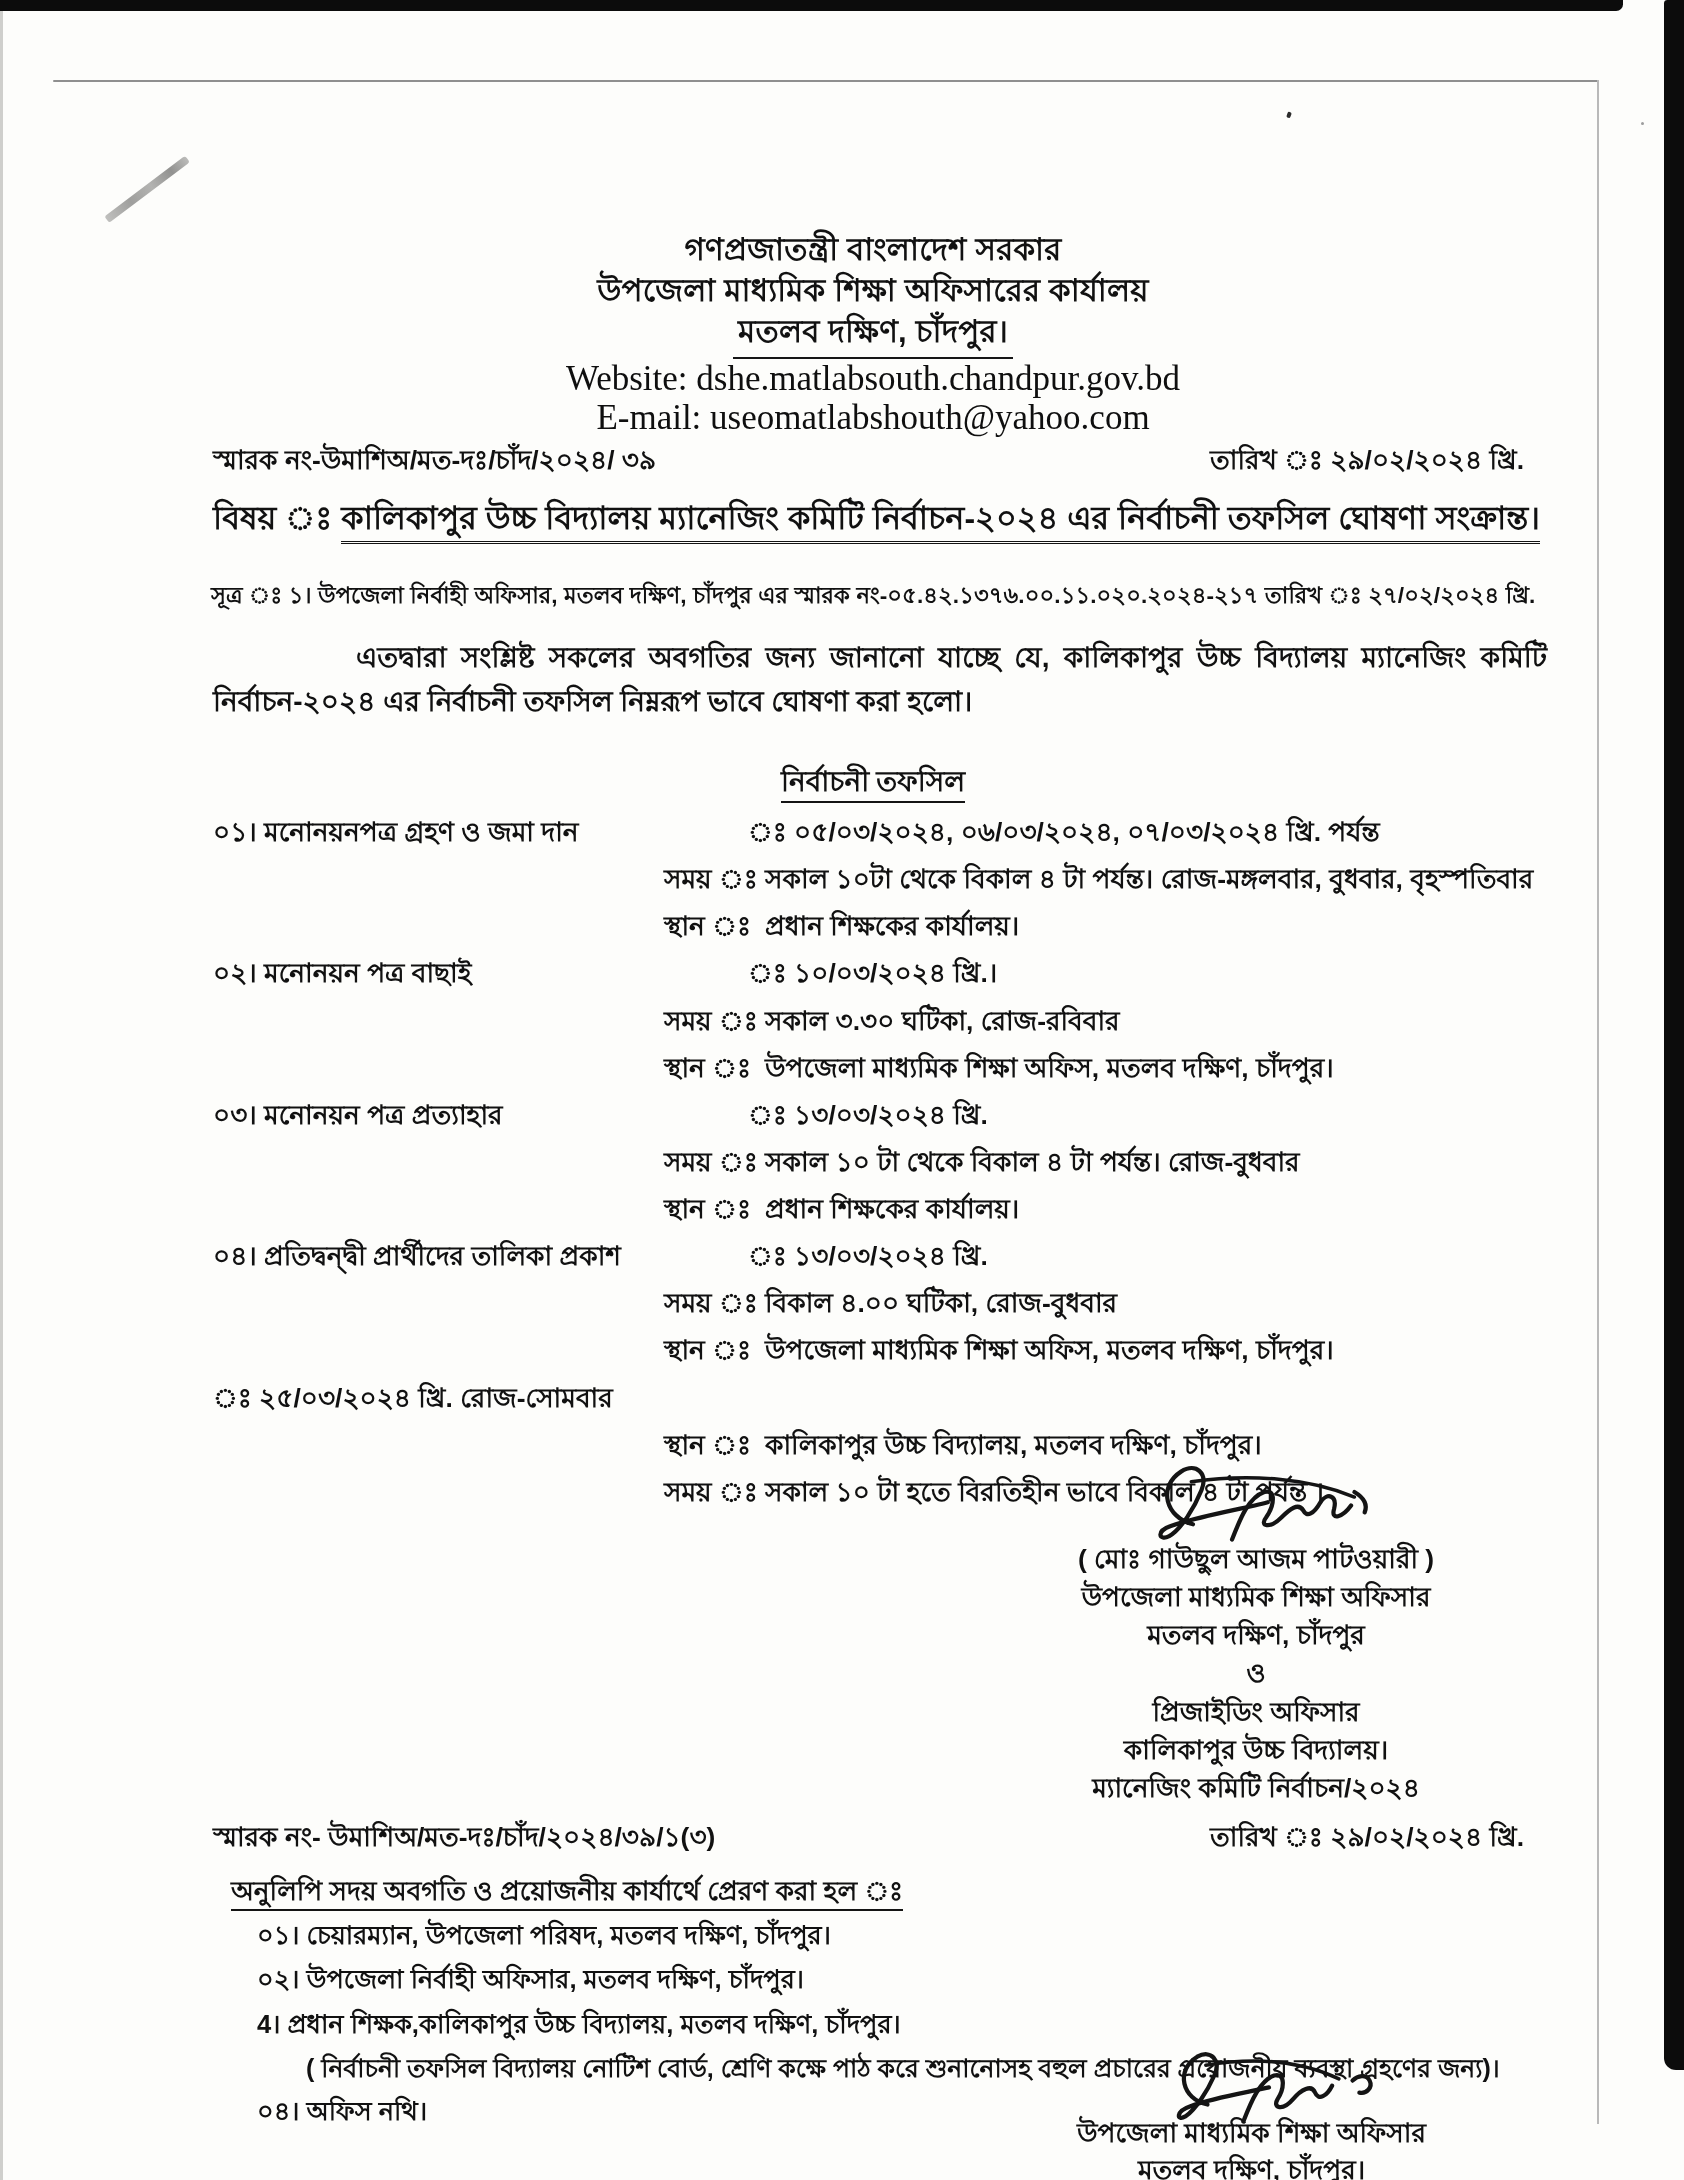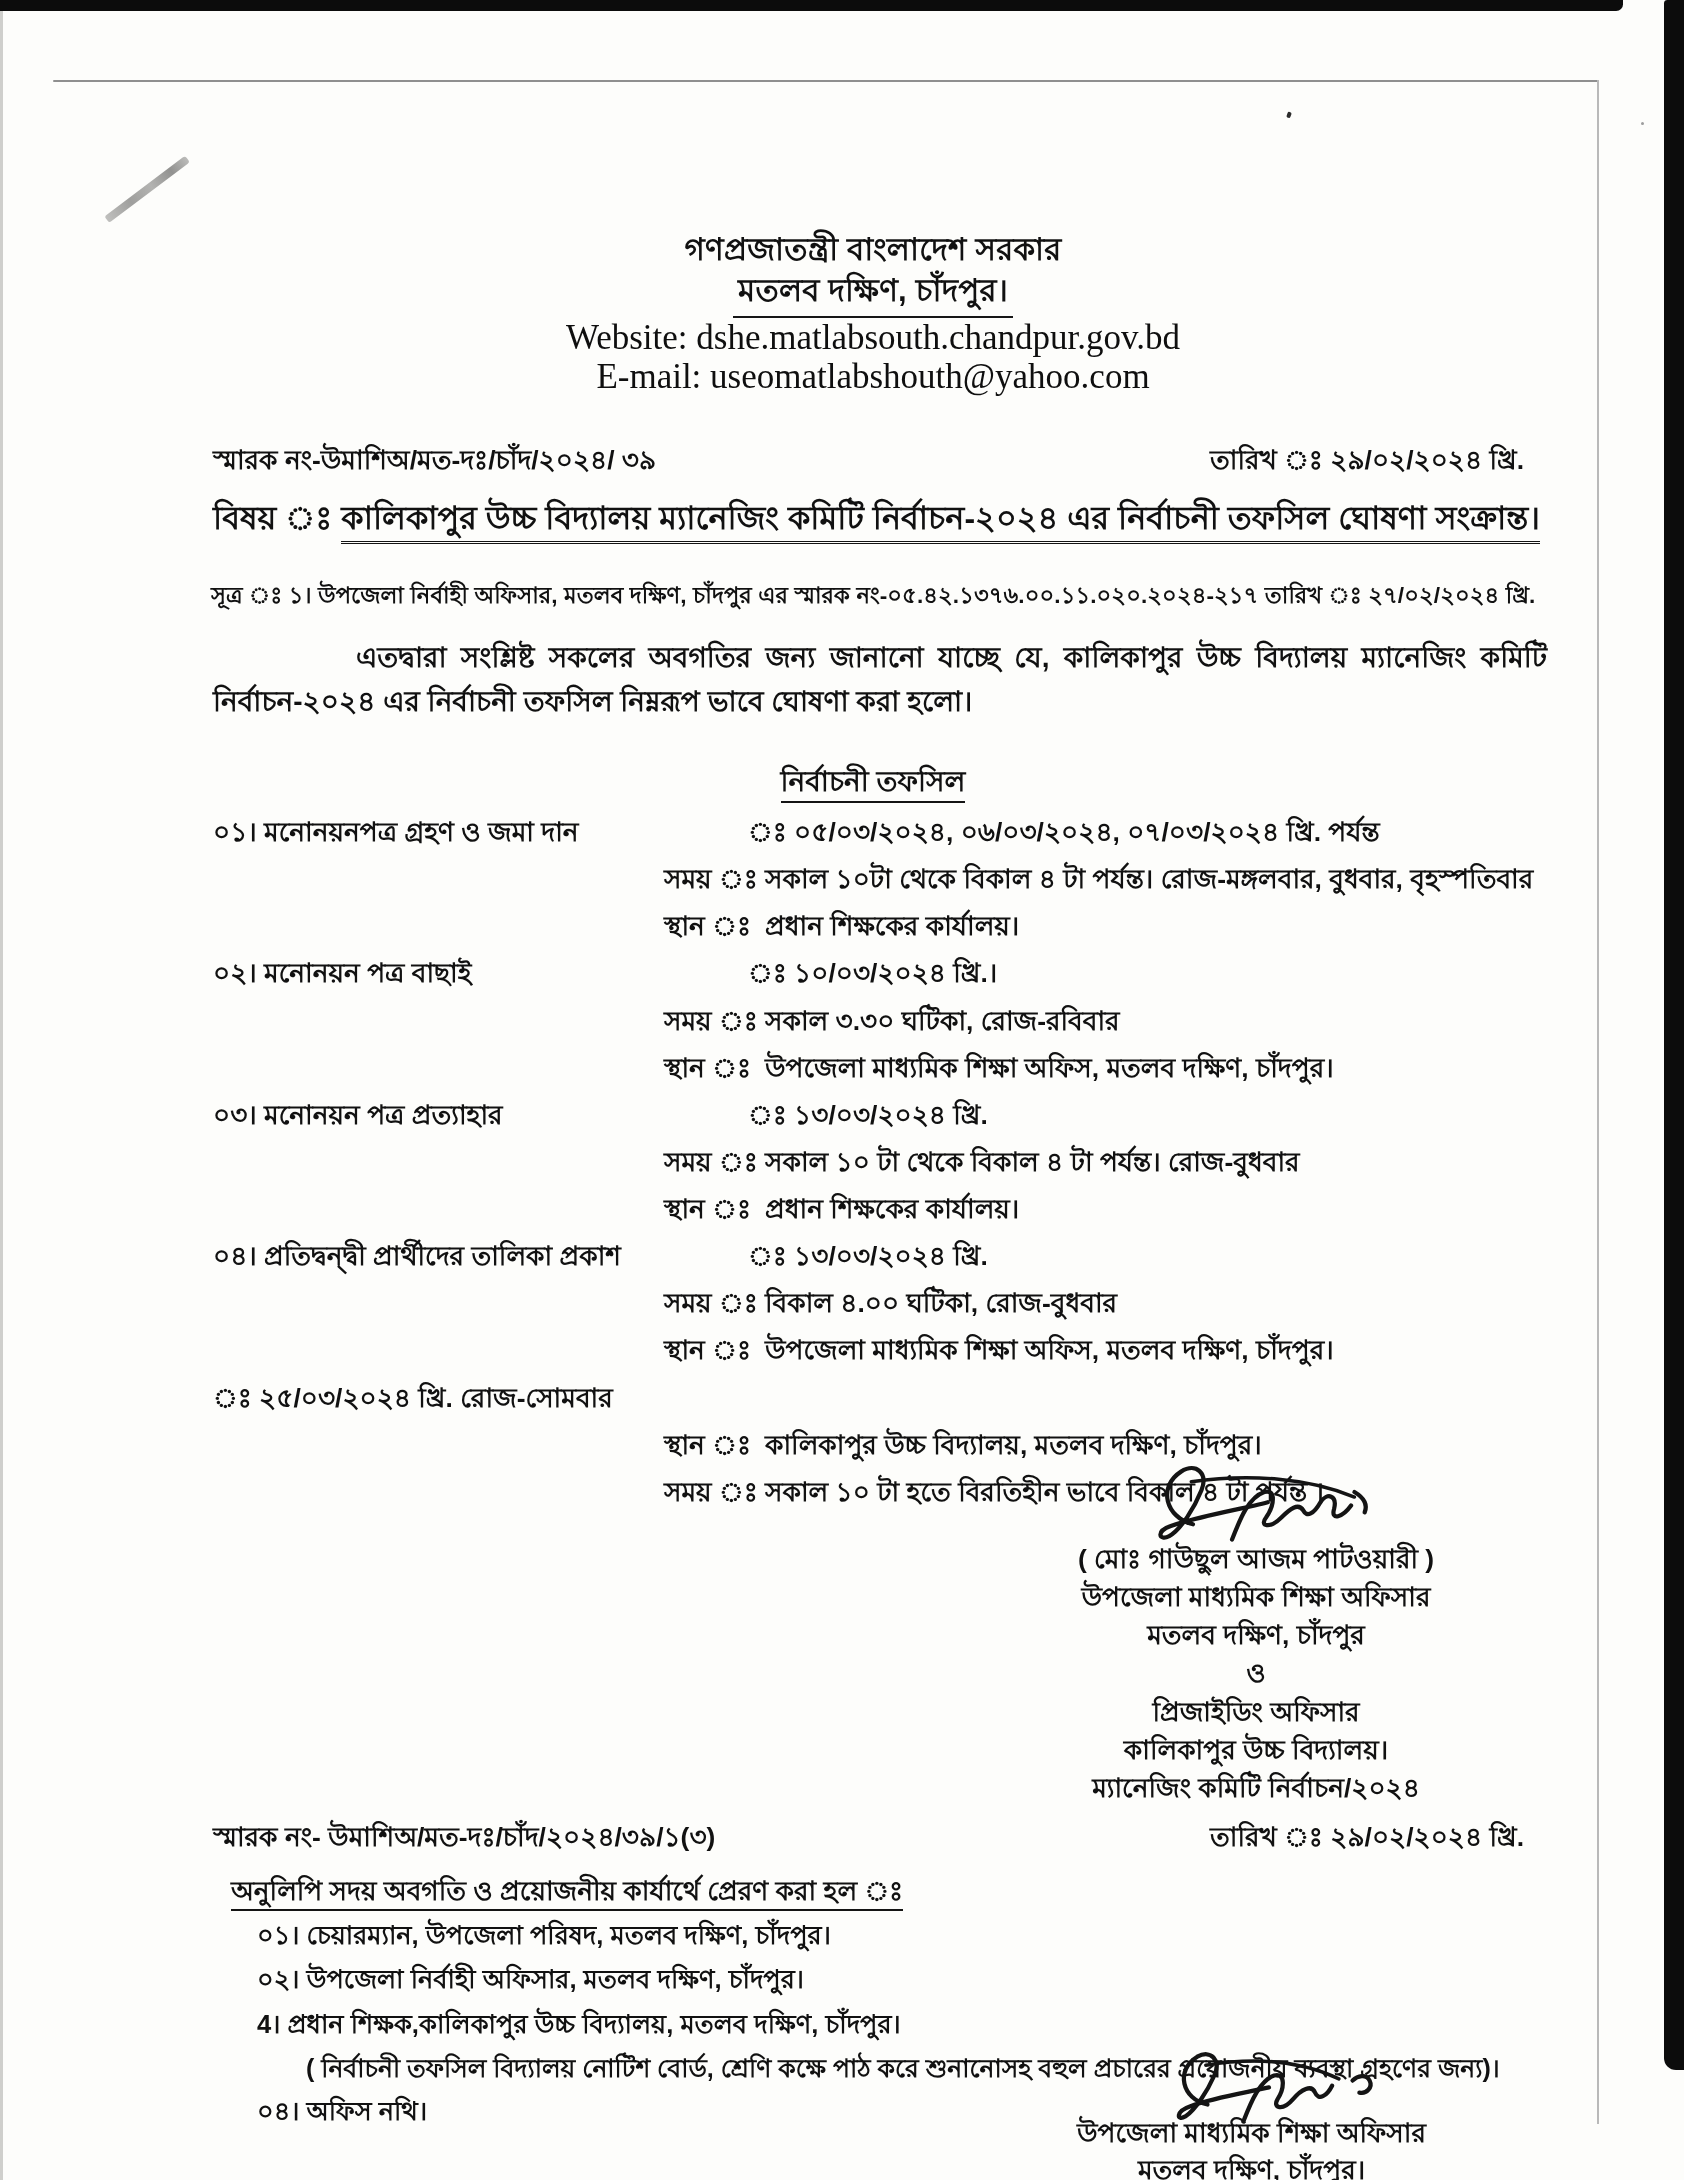--- a/index.html
+++ b/index.html
@@ -42,21 +42,21 @@
   .subject-text{border-bottom:3.4px double #141414;padding-bottom:5.1px;}
 
   .source-row{position:absolute;left:211px;top:578px;width:1380px;font-size:22.6px;font-weight:600;letter-spacing:0.1px;}
 
   .intro-para{
     position:absolute;left:213px;top:636px;width:1334px;
     font-size:28px;font-weight:600;line-height:1.58;text-align:justify;text-indent:143px;
   }
 
   .sched-heading{position:absolute;left:213px;top:760px;width:1320px;text-align:center;font-size:28px;font-weight:700;}
-  .sched-heading .u{border-bottom:2.6px solid #141414;padding-bottom:4.3px;}
+  .sched-heading .u{border-bottom:2.6px solid #141414;padding-bottom:4.3px;font-family:Liberation Serif, serif;}
 
   
   .sched{position:absolute;left:213px;top:815px;width:1397px;font-size:26.4px;font-weight:600;line-height:1.3;}
   .s-item{margin-bottom:7.7px;}
   .s-main{display:flex;margin-bottom:12.8px;}
   .s-label{flex:0 0 535px;}
   .s-value{white-space:nowrap;}
   .s-sub{display:flex;margin-left:451px;margin-bottom:12.8px;}
   .s-k{flex:0 0 101px;white-space:nowrap;}
   .s-v{white-space:nowrap;}
@@ -82,20 +82,21 @@
   <div class="scan-bar-right"></div>
   <div class="inner-border-top"></div>
   <div class="inner-border-right"></div>
   <div class="edge-left"></div>
   <div class="pencil-mark"></div>
   <div class="speck1"></div>
   <div class="speck2"></div>
 
   <div class="header">
     <div class="h-bn">গণপ্রজাতন্ত্রী বাংলাদেশ সরকার</div>
+    <div class="h-bn">উপজেলা মাধ্যমিক শিক্ষা অফিসারের কার্যালয়</div>
     <div class="h-bn"><span class="h-underline">মতলব দক্ষিণ, চাঁদপুর।</span></div>
     <div class="h-en">Website: dshe.matlabsouth.chandpur.gov.bd</div>
     <div class="h-en">E-mail: useomatlabshouth@yahoo.com</div>
   </div>
 
   <div class="memo-row memo1">
     <span class="memo-no">স্মারক নং-উমাশিঅ/মত-দঃ/চাঁদ/২০২৪/ ৩৯</span>
     <span class="memo-date">তারিখ ঃ ২৯/০২/২০২৪ খ্রি.</span>
   </div>
 

